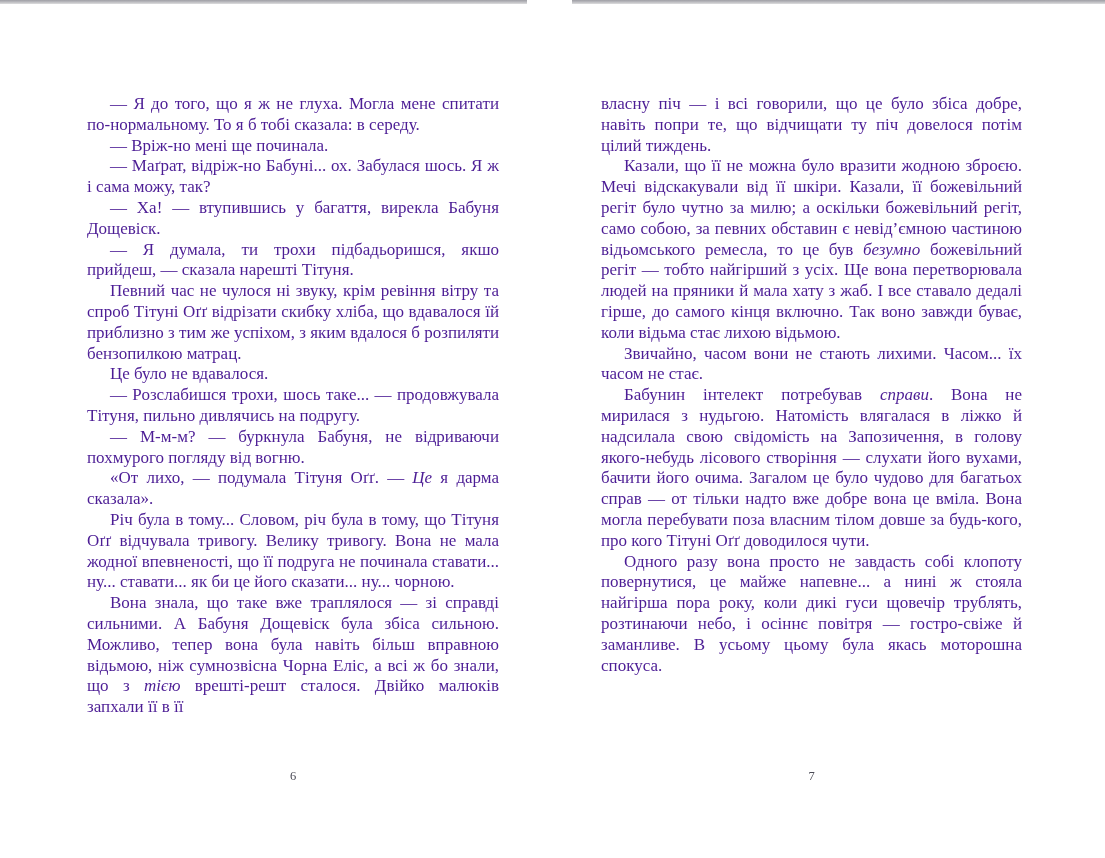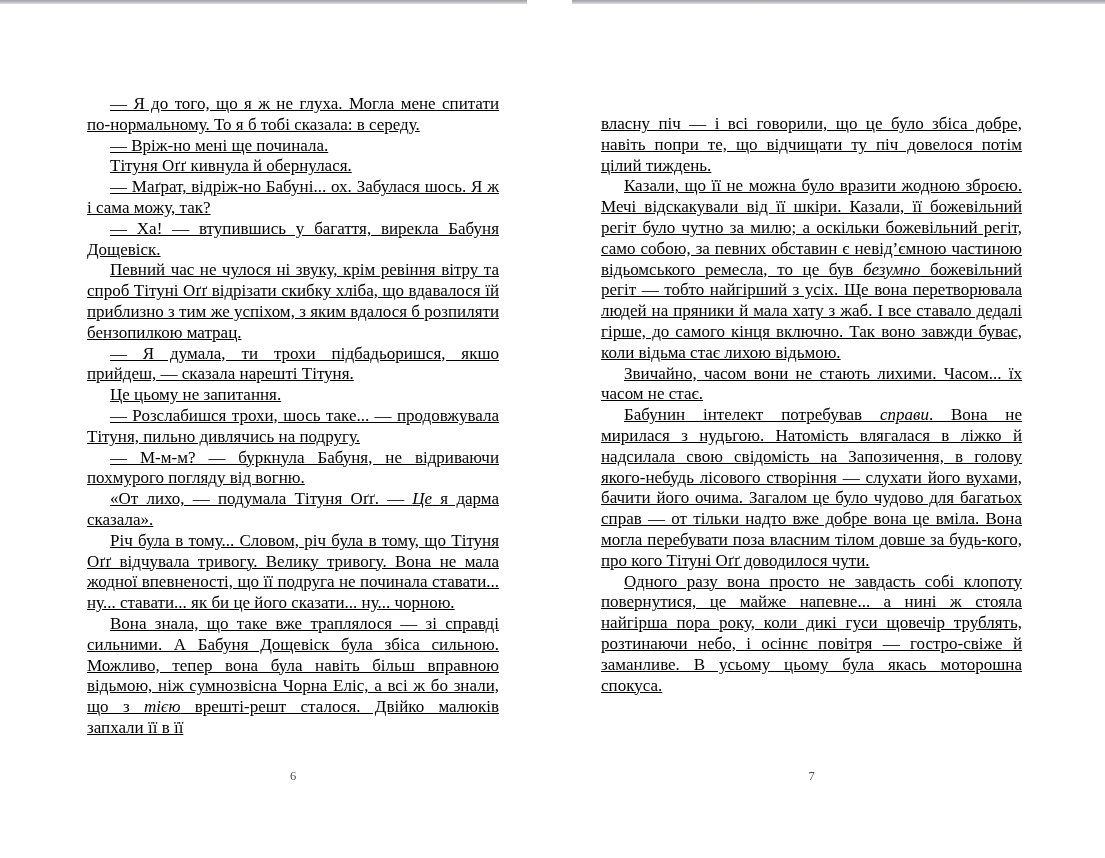--- a/index.html
+++ b/index.html
@@ -20,28 +20,27 @@
     height: 4px;
     background: linear-gradient(180deg, #9f9fa5 0%, #b8b8bd 45%, #dededf 100%);
   }
   .edge-left  { left: 0;     width: 527px; }
   .edge-right { left: 572px; width: 533px; }
   .text-column {
     position: absolute;
     top: 94px;
     font-size: 17px;
     line-height: 20.8px;
-    color: #000000;
+    color: #4c1d95;
     text-align: justify;
     hyphens: auto;
-    text-decoration: underline;
     -webkit-hyphens: auto;
   }
   .col-left  { left: 87px;  width: 412px; }
-  .col-right { left: 601px; width: 421px; margin-top: 20px; }
+  .col-right { left: 601px; width: 421px; }
   .text-column p {
     margin: 0;
     padding: 0;
     text-indent: 23px;
   }
   .text-column p.no-indent { text-indent: 0; }
   .page-number {
     position: absolute;
     top: 769px;
     font-size: 12.5px;
@@ -55,26 +54,25 @@
 </head>
 <body>
 
 <div class="page-top-edge edge-left"></div>
 
 <div class="page-top-edge edge-right"></div>
 
 <div class="text-column col-left">
     <p>— Я до того, що я ж не глуха. Могла мене спитати по-нормальному. То я б тобі сказала: в середу.</p>
     <p>— Вріж-но мені ще починала.</p>
-    <p>Тітуня Оґґ кивнула й обернулася.</p>
     <p>— Маґрат, відріж-но Бабуні... ох. Забулася шось. Я ж і сама можу, так?</p>
     <p>— Ха! — втупившись у багаття, вирекла Бабуня Дощевіск.</p>
+    <p>— Я думала, ти трохи підбадьоришся, якшо прийдеш, — сказала нарешті Тітуня.</p>
     <p>Певний час не чулося ні звуку, крім ревіння вітру та спроб Тітуні Оґґ відрізати скибку хліба, що вдавалося їй приблизно з тим же успіхом, з яким вдалося б розпиляти бензопилкою матрац.</p>
-    <p>— Я думала, ти трохи підбадьоришся, якшо прийдеш, — сказала нарешті Тітуня.</p>
-    <p>Це цьому не запитання.</p>
+    <p>Це було не вдавалося.</p>
     <p>— Розслабишся трохи, шось таке... — продовжувала Тітуня, пильно дивлячись на подругу.</p>
     <p>— М-м-м? — буркнула Бабуня, не відриваючи похмурого погляду від вогню.</p>
     <p>«От лихо, — подумала Тітуня Оґґ. — <i>Це</i> я дарма сказала».</p>
     <p>Річ була в тому... Словом, річ була в тому, що Тітуня Оґґ відчувала тривогу. Велику тривогу. Вона не мала жодної впевненості, що її подруга не починала ставати... ну... ставати... як би це його сказати... ну... чорною.</p>
     <p>Вона знала, що таке вже траплялося — зі справді сильними. А Бабуня Дощевіск була збіса сильною. Можливо, тепер вона була навіть більш вправною відьмою, ніж сумнозвісна Чорна Еліс, а всі ж бо знали, що з <i>тією</i> врешті-решт сталося. Двійко малюків запхали її в її</p>
   </div>
 
 <div class="text-column col-right">
     <p class="no-indent">власну піч — і всі говорили, що це було збіса добре, навіть попри те, що відчищати ту піч довелося потім цілий тиждень.</p>
     <p>Казали, що її не можна було вразити жодною зброєю. Мечі відскакували від її шкіри. Казали, її божевільний регіт було чутно за милю; а оскільки божевільний регіт, само собою, за певних обставин є невід’ємною частиною відьомського ремесла, то це був <i>безумно</i> божевільний регіт — тобто найгірший з усіх. Ще вона перетворювала людей на пряники й мала хату з жаб. І все ставало дедалі гірше, до самого кінця включно. Так воно завжди буває, коли відьма стає лихою відьмою.</p>

